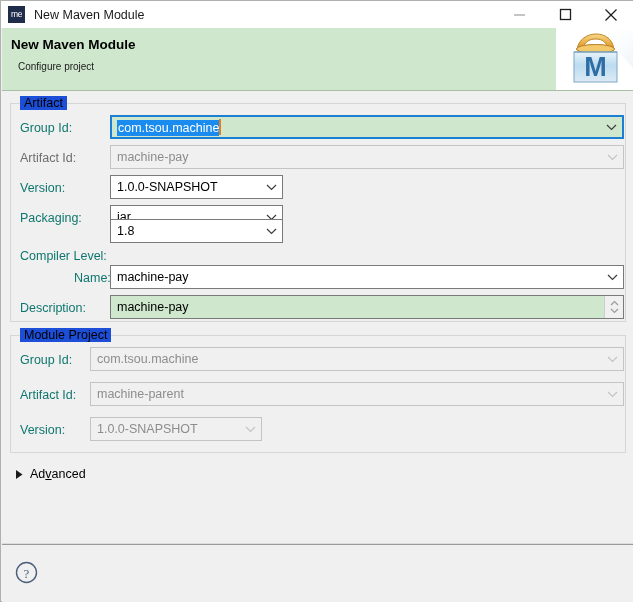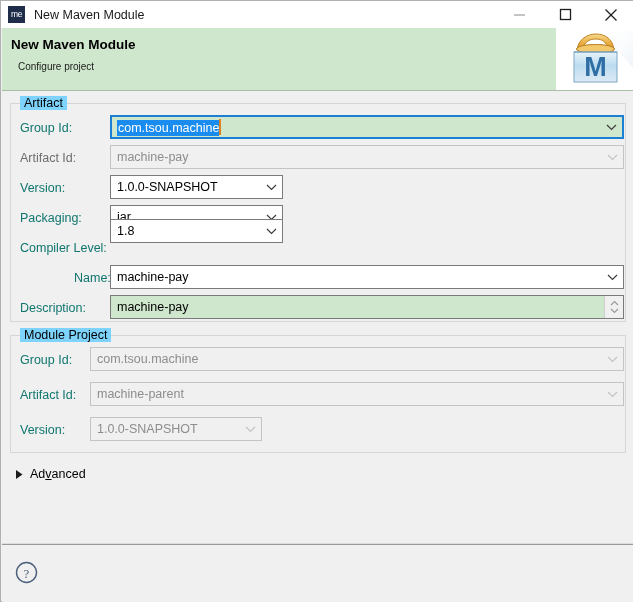--- a/index.html
+++ b/index.html
@@ -113,21 +113,21 @@
     position: absolute;
     box-sizing: border-box;
     border: 1px solid #d6d6d6;
     border-top: 1px solid #d6d6d6;
   }
   .groupbox.g-artifact { left: 8px; top: 12px; width: 616px; height: 219px; }
   .groupbox.g-parent   { left: 8px; top: 244px; width: 616px; height: 118px; }
   .group-legend {
     position: absolute;
     top: -8px; left: 9px;
-    background: #7dd3fc;
+    background: #1d4ed8;
     padding: 0 4px;
     font-size: 12.5px;
     color: #000;
   }
 
   .field-label {
     position: absolute;
     font-size: 12.5px;
     color: #0f766e;
     white-space: nowrap;
@@ -348,21 +348,21 @@
     <div class="field-label" style="left:18px; top:120px;">Packaging:</div>
     <div class="ctl" style="left:108px; top:114px; width:173px;">
       <div class="val">jar</div>
       <div class="arrow">
         <svg width="11" height="7" viewBox="0 0 11 7">
             <polyline points="1,1 5.5,5.5 10,1" fill="none" stroke="#3c3c3c" stroke-width="1.2"></polyline>
           </svg>
       </div>
     </div>
 
-    <div class="field-label" style="left:18px; top:150px;">Compiler Level:</div>
+    <div class="field-label" style="left:18px; top:158px;">Compiler Level:</div>
     <div class="ctl" style="left:108px; top:128px; width:173px;">
       <div class="val">1.8</div>
       <div class="arrow">
         <svg width="11" height="7" viewBox="0 0 11 7">
             <polyline points="1,1 5.5,5.5 10,1" fill="none" stroke="#3c3c3c" stroke-width="1.2"></polyline>
           </svg>
       </div>
     </div>
 
     <div class="field-label" style="left:32px; top:180px;margin-left:40px;">Name:</div>

